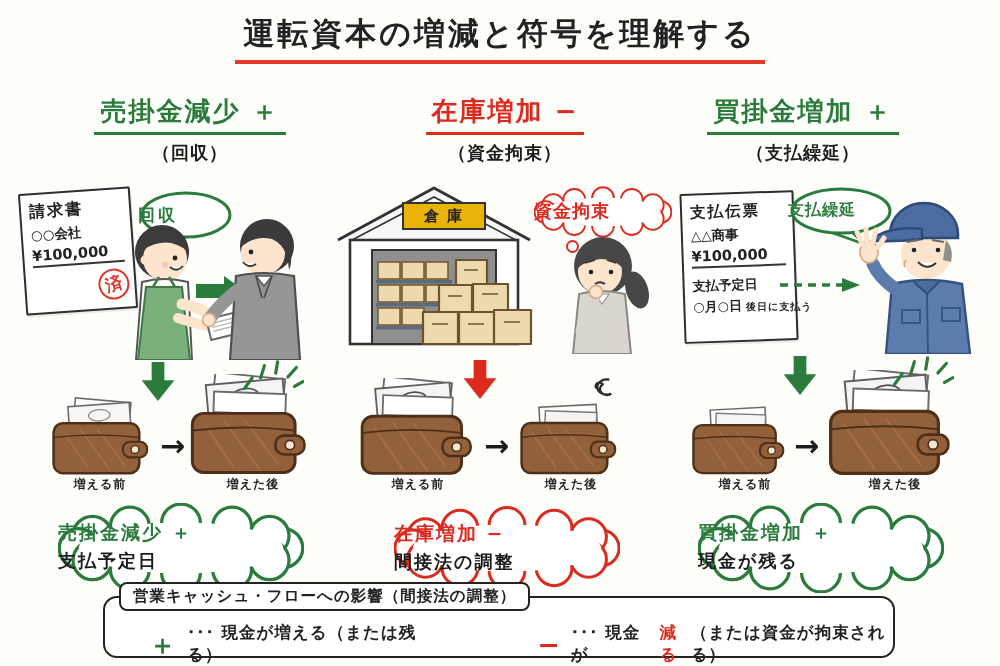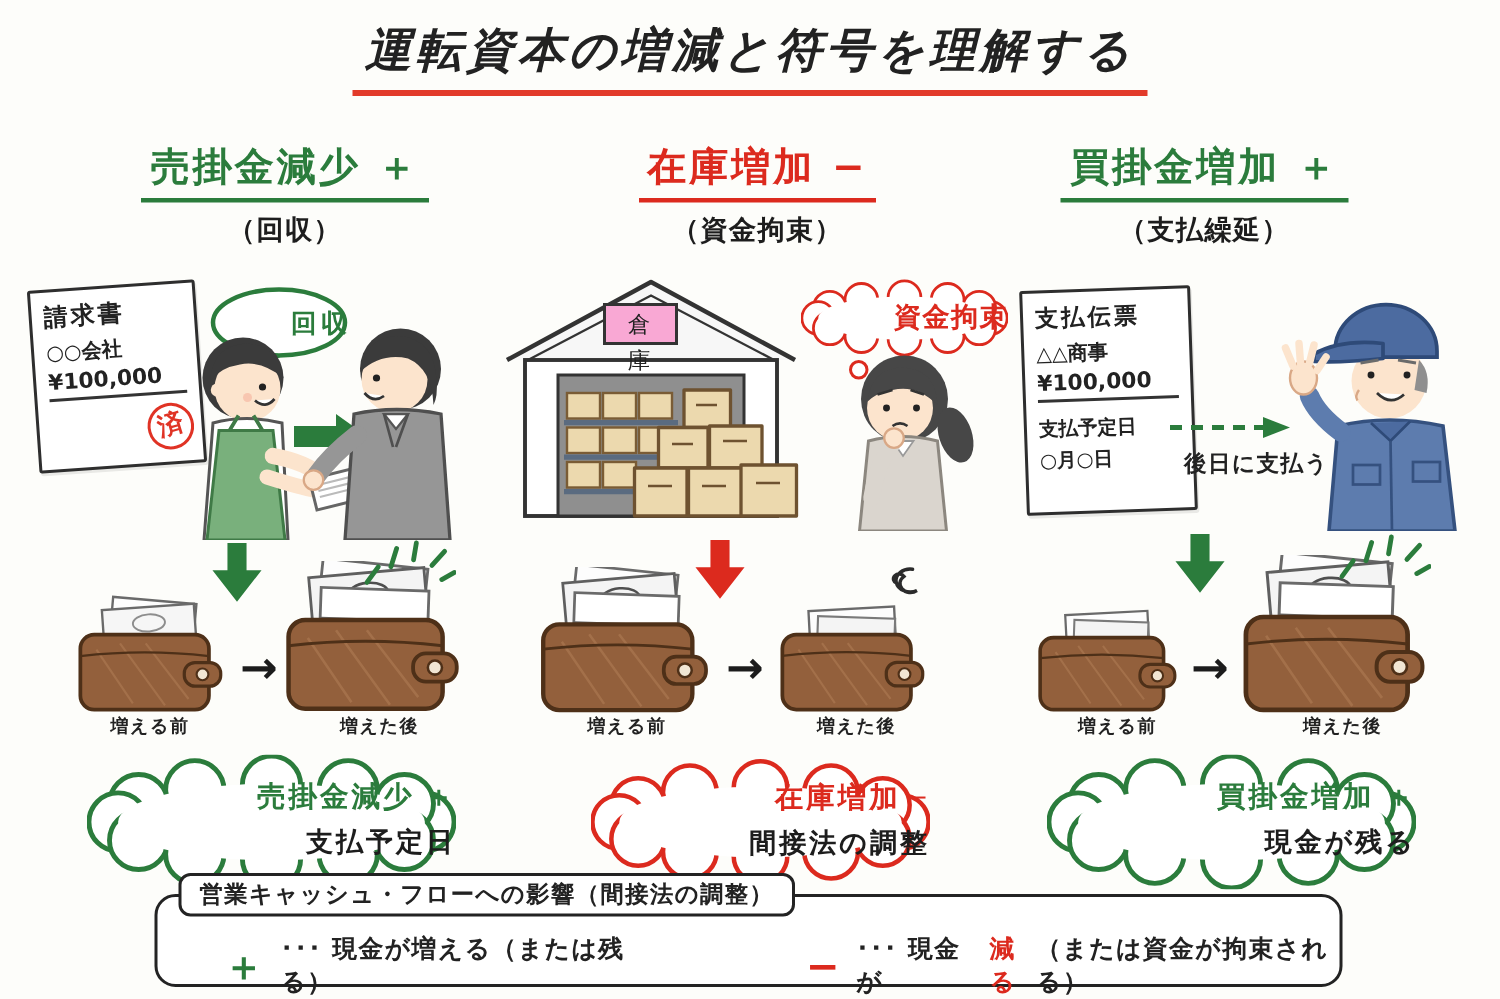--- a/index.html
+++ b/index.html
@@ -1,33 +1,33 @@
 <!DOCTYPE html>
 <html><head>
 <meta charset="utf-8">
 <style>
   :root{ --green:#2b7c3c; --red:#dc2a1e; --ink:#222; }
   *{ margin:0; padding:0; box-sizing:border-box; }
   body{ font-family:"DejaVu Sans", sans-serif; background:#fff; }
   #stage{ position:relative; width:1000px; height:666px; background:#fdfdfa; overflow:hidden; color:var(--ink); }
   .abs{ position:absolute; }
   .ctr{ text-align:center; }
-  .title{ font-size:31px; font-weight:bold; letter-spacing:3px; border-bottom:4px solid #e23b2a; padding:0 8px 5px 8px; display:inline-block;font-style:italic; }
+  .title{ font-size:31px; font-weight:bold; letter-spacing:3px; border-bottom:4px solid #e23b2a; padding:0 8px 5px 8px; display:inline-block; }
   .col-head{ font-weight:bold; font-size:26px; letter-spacing:2px; display:inline-block; padding:0 6px 3px 6px; border-bottom:3px solid; }
   .col-head.g{ color:var(--green); border-color:var(--green); }
   .col-head.r{ color:var(--red); border-color:var(--red); }
   .col-sub{ font-size:18px; font-weight:bold; letter-spacing:1px; color:#1d1d1d; }
   .doc{ background:#fff; border:2.3px solid #2e2e2e; border-radius:2px; padding:7px 8px; box-shadow:1px 2px 0 rgba(0,0,0,.08); }
   .doc .l1{ font-size:16px; font-weight:bold; letter-spacing:2px; }
   .doc .l2{ font-size:13.5px; margin-top:4px; font-weight:bold; }
   .doc .amt{ font-size:14.5px; font-weight:bold; border-bottom:2px solid #333; padding-bottom:2px; margin-top:3px; }
   .doc .l4{ font-size:13px; margin-top:9px; font-weight:bold; }
   .doc .l5{ font-size:13px; margin-top:3px; font-weight:bold; }
   .stamp{ position:absolute; right:5px; bottom:8px; width:31px; height:31px; border:2.6px solid #e03325; border-radius:50%; color:#e03325; font-size:17px; font-weight:bold; line-height:27px; text-align:center; transform:rotate(-12deg); background:rgba(255,255,255,.6); }
-  .bubble-txt{ position:absolute; width:100%; text-align:right; font-weight:bold;font-family:Liberation Serif, serif; }
+  .bubble-txt{ position:absolute; width:100%; text-align:left; font-weight:bold; }
   .wallet-label{ font-size:12px; font-weight:bold; letter-spacing:1px; }
   .walk-arrow{ font-size:30px; font-weight:bold; color:#1c1c1c; }
   .cloud-txt{ line-height:1.6; }
   .cloud-txt .ln1{ font-size:19px; font-weight:bold; letter-spacing:2px; }
   .cloud-txt .ln2{ font-size:18px; font-weight:bold; color:#1d1d1d; letter-spacing:2px; }
   .legend{ border:2.6px solid #232323; border-radius:14px; background:#fff; }
   .legend-tag{ position:absolute; top:-16px; left:14px; background:#fff; border:2.6px solid #232323; border-radius:8px; padding:2px 12px; font-size:15.5px; font-weight:bold; letter-spacing:1px; }
   .legend-row{ display:flex; align-items:center; padding:24px 0 0 44px; gap:118px; }
   .sign{ font-size:27px; font-weight:bold; margin-right:10px; line-height:1; }
   .sign.g{ color:var(--green); } .sign.r{ color:var(--red); }
@@ -195,21 +195,21 @@
     <g fill="#ecd9ae" stroke="#6e5230" stroke-width="2.2" stroke-linejoin="round">
       <rect x="120" y="76" width="31" height="25"></rect>
       <rect x="103" y="101" width="33" height="27"></rect>
         <rect x="137" y="100" width="35" height="28"></rect>
       <rect x="87" y="128" width="35" height="32"></rect>
         <rect x="123" y="128" width="36" height="32"></rect>
         <rect x="158" y="126" width="37" height="34"></rect>
       <path d="M128,86 h14 M112,112 h14 M146,110 h16 M96,140 h16 M132,140 h16 M168,138 h16" fill="none" stroke="#6e5230" stroke-width="1.6"></path>
     </g>
   </svg>
-  <div class="abs ctr" style="left:402px; top:202px; width:50px; height:28px; background:#f9a8d4; border:2.2px solid #333; font-size:15px; font-weight:normal; letter-spacing:8px; line-height:24px; padding-left:6px;">倉庫</div>
+  <div class="abs ctr" style="left:402px; top:202px; width:84px; height:28px; background:#eab308; border:2.2px solid #333; font-size:15px; font-weight:bold; letter-spacing:8px; line-height:24px; padding-left:6px;">倉庫</div>
 
   <div class="abs" style="left:534px; top:186px; width:138px; height:52px; color:var(--red);">
     <svg width="138" height="52">
         <use href="#cloud"></use>
       </svg>
     <div class="bubble-txt" style="top:13px; color:var(--red); font-size:18px; letter-spacing:1px;">資金拘束</div>
   </div>
   <div class="dot" style="left:566px; top:240px; width:13px; height:13px;"></div>
   <div class="dot" style="left:575px; top:257px; width:9px; height:9px;"></div>
 
@@ -229,26 +229,33 @@
   </svg>
 
   <div class="abs doc" style="left:682px; top:192px; width:114px; height:150px; transform:rotate(-2deg);">
     <div class="l1" style="font-size:15.5px;">支払伝票</div>
     <div class="l2">△△商事</div>
     <div class="amt">¥100,000</div>
     <div class="l4">支払予定日</div>
     <div class="l5">○月○日</div>
   </div>
 
+  <div class="abs" style="left:788px; top:186px; width:106px; height:62px;">
+    <svg width="106" height="62" viewBox="0 0 106 62">
+      <path d="M62,44 L76,58 L42,46 Z" fill="#fff" stroke="var(--green)" stroke-width="2.6" stroke-linejoin="round"></path>
+      <ellipse cx="53" cy="25" rx="49" ry="22" fill="#fff" stroke="var(--green)" stroke-width="3"></ellipse>
+    </svg>
+    <div class="bubble-txt" style="top:14px; color:var(--green); font-size:16px; letter-spacing:1px;">支払繰延</div>
+  </div>
 
   <svg class="abs" style="left:778px; top:276px;" width="84" height="18" viewBox="0 0 84 18">
     <line x1="2" y1="9" x2="64" y2="9" stroke="var(--green)" stroke-width="3.4" stroke-dasharray="8 6"></line>
     <polygon points="64,2 82,9 64,16" fill="var(--green)"></polygon>
   </svg>
-  <div class="abs" style="left:746px; top:300px; width:140px; font-size:15px; font-weight:bold; letter-spacing:1px;text-align:right;">後日に支払う</div>
+  <div class="abs" style="left:746px; top:300px; width:140px; font-size:10px; font-weight:bold; letter-spacing:1px;">後日に支払う</div>
 
   <svg class="abs" style="left:850px; top:192px;" width="142" height="162" viewBox="0 0 142 162">
     <circle cx="76" cy="62" r="25" fill="#fce4cd"></circle>
     <path d="M96,48 q8,8 5,22 l-8,-2 Z" fill="#8f8f8f"></path>
     <path d="M40,42 a34,31 0 0 1 68,0 l0,4 l-68,0 Z" fill="#4c6ba0" stroke="#2e4a78" stroke-width="2.5"></path>
     <path d="M26,44 Q44,34 72,37 L72,47 Q44,50 26,49 Z" fill="#4c6ba0" stroke="#2e4a78" stroke-width="2.5" stroke-linejoin="round"></path>
     <circle cx="64" cy="58" r="2.3" fill="#222"></circle>
       <circle cx="88" cy="58" r="2.3" fill="#222"></circle>
     <path d="M57,50 l12,-2 M82,48 l12,2" stroke="#6b6b6b" stroke-width="2" fill="none"></path>
     <path d="M68,70 q9,9 18,1" fill="#fff" stroke="#333" stroke-width="1.8"></path>

